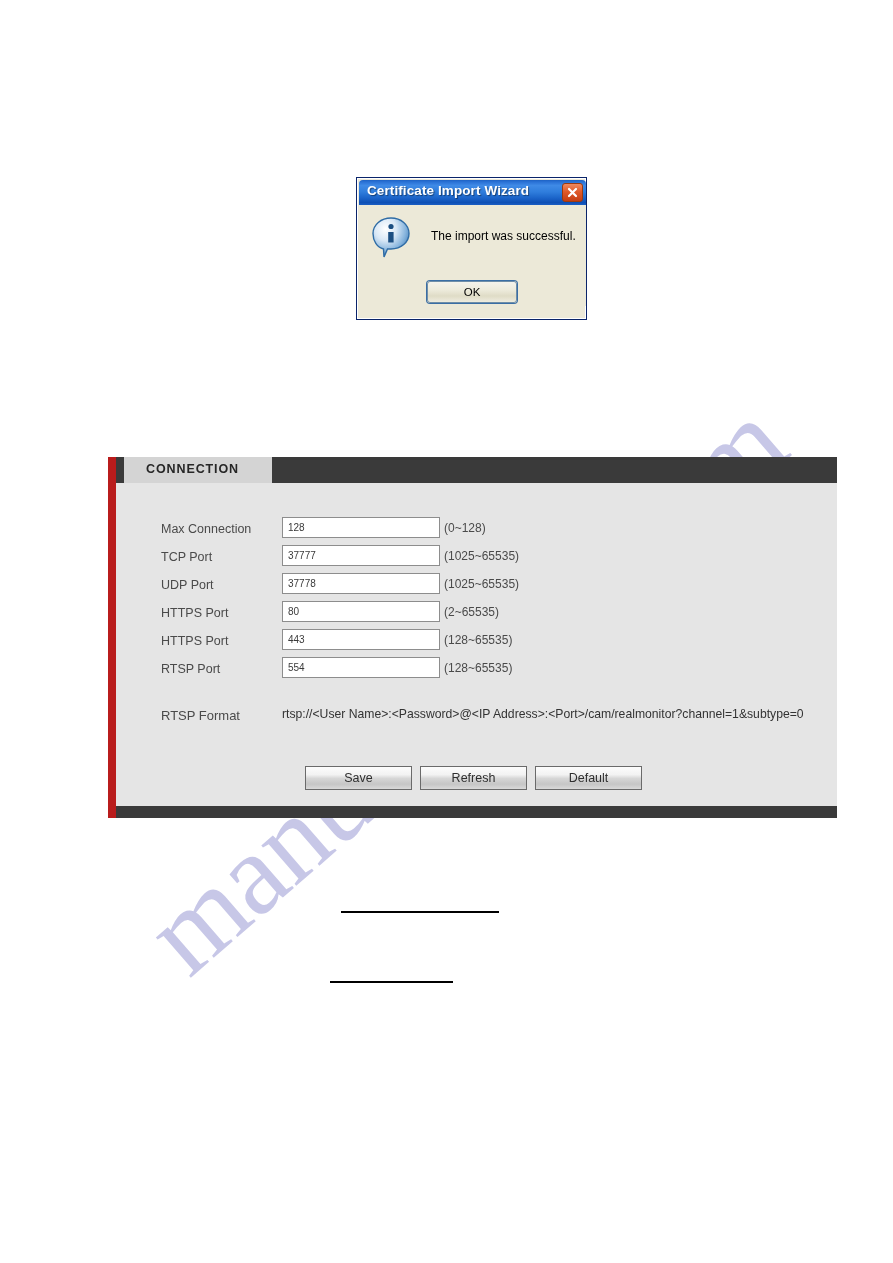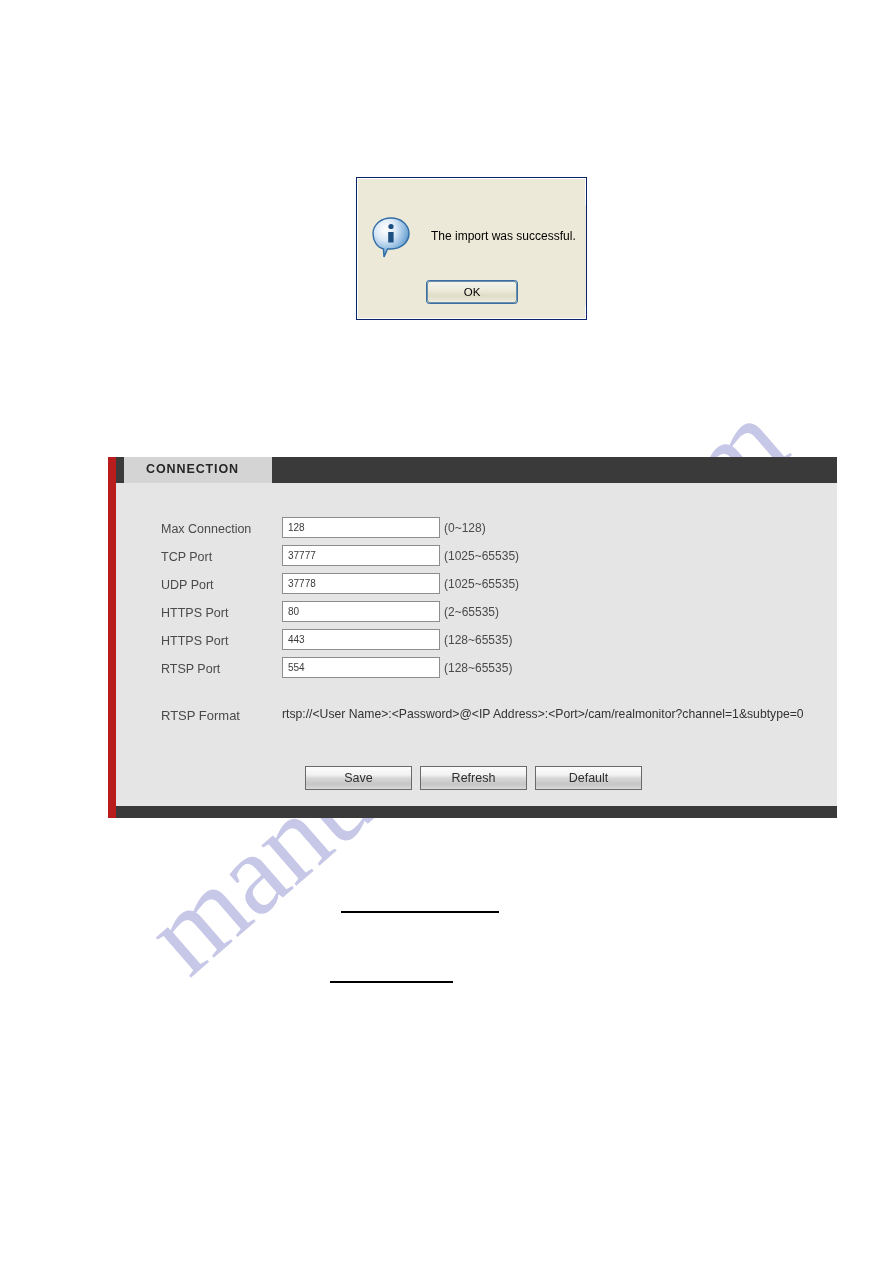--- a/index.html
+++ b/index.html
@@ -297,20 +297,28 @@
 </style>
 </head>
 <body>
 
 <div id="watermark-layer">
   <div class="watermark-text" id="watermark-a">manualshive.com</div>
 </div>
 
 <div id="cert-dialog">
 
+  <div id="cert-titlebar">
+    <div id="cert-title-text">Certificate Import Wizard</div>
+    <div id="cert-close-btn">
+      <svg width="13" height="13" viewBox="0 0 13 13" aria-hidden="true">
+        <path d="M3 3 L10 10 M10 3 L3 10" stroke="#ffffff" stroke-width="2.2" stroke-linecap="round" fill="none"></path>
+      </svg>
+    </div>
+  </div>
 
   <div id="cert-body">
 
     <div id="cert-info-icon">
       <svg width="40" height="42" viewBox="0 0 40 42" aria-hidden="true">
         <defs>
           <radialGradient id="infoGrad" cx="35%" cy="28%" r="78%">
             <stop offset="0%" stop-color="#ffffff"></stop>
             <stop offset="38%" stop-color="#d9e8f6"></stop>
             <stop offset="72%" stop-color="#86b4dd"></stop>

